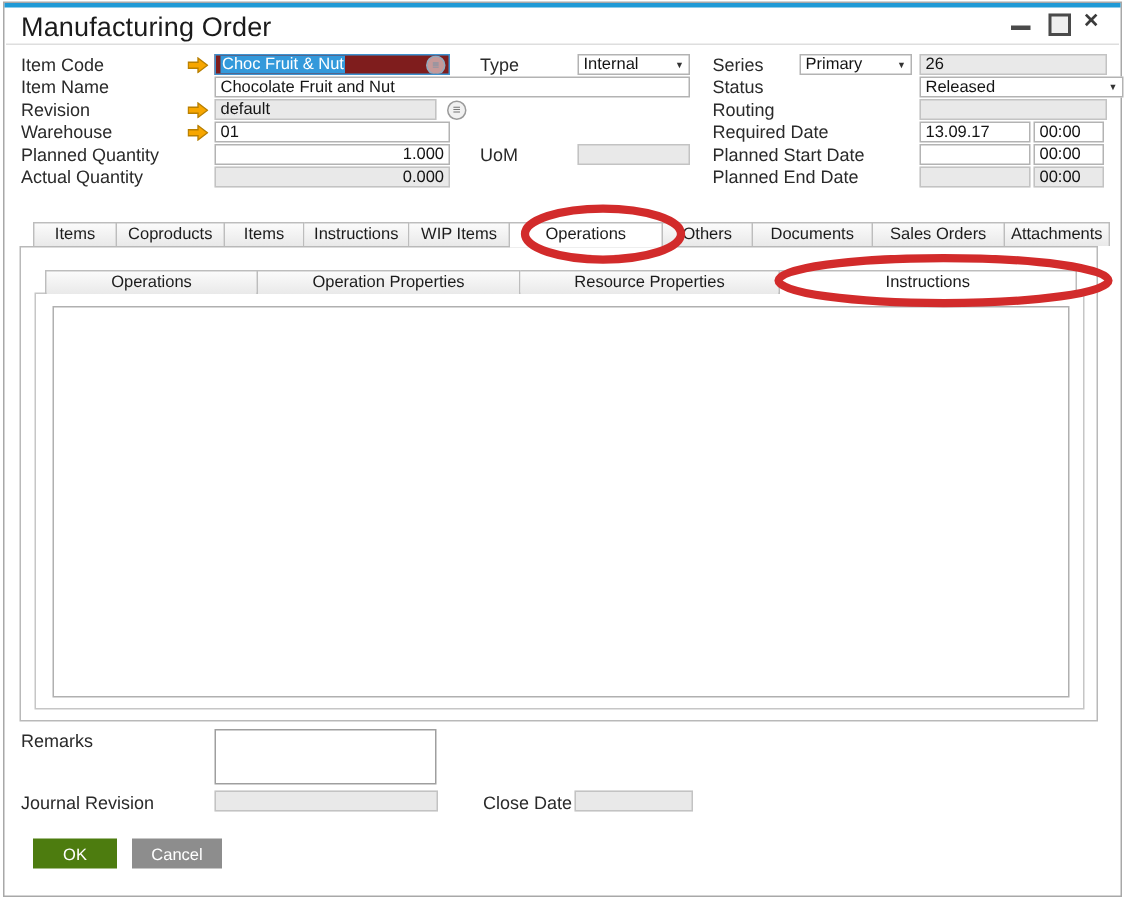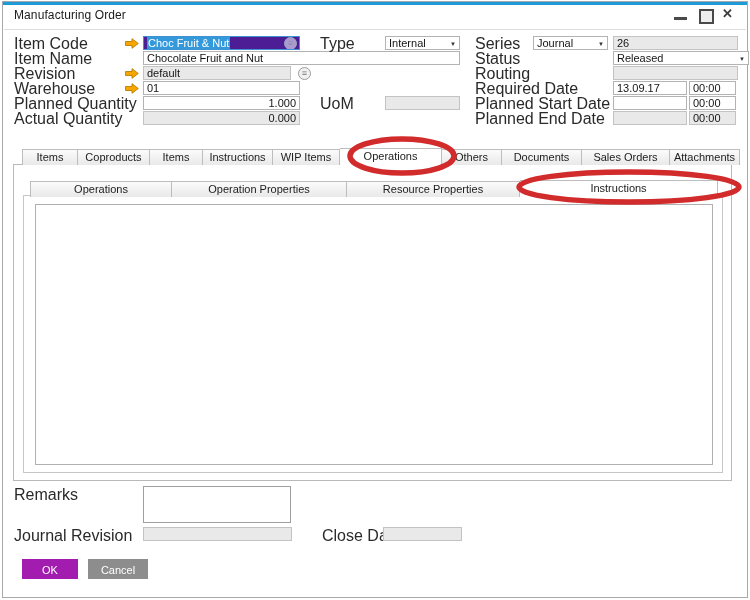--- a/index.html
+++ b/index.html
@@ -1,38 +1,38 @@
 <!DOCTYPE html>
 <html><head>
 <meta charset="utf-8">
 <style>
   html,body{margin:0;padding:0;}
   body{width:750px;height:600px;background:#fff;font-family:"Liberation Sans",sans-serif;position:relative;overflow:hidden;}
   .stage{position:absolute;left:0;top:0;width:750px;height:600px;}
   .window-frame{position:absolute;left:2px;top:1px;width:744px;height:595px;border:1px solid #a8a8a8;background:#fff;}
   .topbar{position:absolute;left:3px;top:2px;width:744px;height:3px;}
   .titlebar-sep{position:absolute;left:4px;top:29px;width:742px;height:1px;background:#dedede;}
-  .title{position:absolute;left:14px;top:8px;font-size:12px;color:#1b1b1b;letter-spacing:.1px;}
+  .title{position:absolute;left:14px;top:8px;font-size:18px;color:#1b1b1b;letter-spacing:.1px;}
   .btn-min{position:absolute;left:674px;top:17px;width:13px;height:3px;background:#4a4a4a;cursor:pointer;}
   .btn-max{position:absolute;left:699px;top:9px;width:11px;height:11px;border:2px solid #4a4a4a;background:#efefef;cursor:pointer;}
   .btn-close{position:absolute;left:722px;top:6px;font-size:13px;font-weight:bold;color:#3c3c3c;cursor:pointer;}
-  .lbl{position:absolute;font-size:16px;line-height:13px;color:#2a2a2a;white-space:nowrap;}
+  .lbl{position:absolute;font-size:12px;line-height:13px;color:#2a2a2a;white-space:nowrap;}
   .fld{position:absolute;height:14px;box-sizing:border-box;border:1px solid #b3b3b3;background:#fff;
        font-size:11px;line-height:12px;padding:0 3px;color:#141414;white-space:nowrap;overflow:hidden;}
   .fld.ro{background:#e9e9e9;border-color:#c3c3c3;}
   .fld.num{text-align:right;}
-  .fld.focus{border-color:#3f92cf;background:#4c1d95;}
+  .fld.focus{border-color:#3f92cf;background:#7f1d1d;}
   .sel{background:#3399db;color:#fff;padding:0 1px;}
   .caret{position:absolute;right:3px;top:1px;font-size:6px;color:#333;}
   .cfl-in{position:absolute;right:2px;top:0px;width:11px;height:11px;border:1px solid #90aabf;border-radius:50%;
           font-size:8px;line-height:11px;text-align:center;color:#7a93a6;background:rgba(255,255,255,.55);cursor:pointer;}
   .cfl-btn{position:absolute;width:13px;height:13px;box-sizing:border-box;border:1px solid #9a9a9a;border-radius:50%;
            background:#f1f1f1;font-size:9px;line-height:11px;text-align:center;color:#777;cursor:pointer;}
   .arrow{position:absolute;cursor:pointer;}
-  .tabstrip{position:absolute;display:flex;align-items:center;}
+  .tabstrip{position:absolute;display:flex;}
   .tab{box-sizing:border-box;height:16px;line-height:15px;font-size:11px;text-align:center;color:#1c1c1c;
        border-top:1px solid #bdbdbd;border-right:1px solid #bdbdbd;background:linear-gradient(#fbfbfb,#e9e9e9);
        cursor:pointer;overflow:hidden;white-space:nowrap;}
   .tabstrip .tab:first-child{border-left:1px solid #bdbdbd;}
   .tab.active{background:#fff;height:17px;z-index:3;position:relative;}
   .outer-panel{position:absolute;left:13px;top:164px;width:719px;height:317px;box-sizing:border-box;border:1px solid #b9b9b9;background:#fff;}
   .inner-panel{position:absolute;left:23px;top:195px;width:700px;height:278px;box-sizing:border-box;border:1px solid #c6c6c6;background:#fff;}
   .content-box{position:absolute;left:35px;top:204px;width:678px;height:261px;box-sizing:border-box;border:1px solid #b0b0b0;background:#fff;}
   .textarea{position:absolute;left:143px;top:486px;width:148px;height:37px;box-sizing:border-box;border:1px solid #9f9f9f;background:#fff;}
   .btn{position:absolute;height:20px;border:none;color:#fff;font-size:11px;font-family:"Liberation Sans",sans-serif;
@@ -93,21 +93,21 @@
   <div class="fld ro" style="left:385px;top:96px;width:75px"></div>
 
   <div class="lbl" style="left:475px;top:37px">Series</div>
   <div class="lbl" style="left:475px;top:52px">Status</div>
   <div class="lbl" style="left:475px;top:67px">Routing</div>
   <div class="lbl" style="left:475px;top:82px">Required Date</div>
   <div class="lbl" style="left:475px;top:97px">Planned Start Date</div>
   <div class="lbl" style="left:475px;top:112px">Planned End Date</div>
 
   <div class="fld" style="left:533px;top:36px;width:75px">
-    <span>Journal</span>
+    <span>Primary</span>
     <span class="caret">▼</span>
   </div>
   <div class="fld ro" style="left:613px;top:36px;width:125px">26</div>
   <div class="fld" style="left:613px;top:51px;width:136px">
     <span>Released</span>
     <span class="caret">▼</span>
   </div>
   <div class="fld ro" style="left:613px;top:66px;width:125px"></div>
   <div class="fld" style="left:613px;top:81px;width:74px">13.09.17</div>
   <div class="fld" style="left:689px;top:81px;width:47px">00:00</div>
@@ -140,20 +140,20 @@
     <div class="tab active" style="width:198px">Instructions</div>
   </div>
 
   <div class="lbl" style="left:14px;top:488px">Remarks</div>
   <div class="textarea"></div>
   <div class="lbl" style="left:14px;top:529px">Journal Revision</div>
   <div class="fld ro" style="left:143px;top:527px;width:149px"></div>
   <div class="lbl" style="left:322px;top:529px">Close Date</div>
   <div class="fld ro" style="left:383px;top:527px;width:79px"></div>
 
-  <button class="btn" style="left:22px;top:559px;width:56px;background:#a21caf">OK</button>
+  <button class="btn" style="left:22px;top:559px;width:56px;background:#4d7c0f">OK</button>
   <button class="btn" style="left:88px;top:559px;width:60px;background:#8d8d8d">Cancel</button>
 
   <svg class="annot" width="750" height="600">
     <ellipse cx="402" cy="156" rx="52" ry="17" fill="none" stroke="#d22b2b" stroke-width="5.5"></ellipse>
     <ellipse cx="629" cy="187" rx="110" ry="15" fill="none" stroke="#d22b2b" stroke-width="5.5"></ellipse>
   </svg>
 </div>
 
 </body></html>

